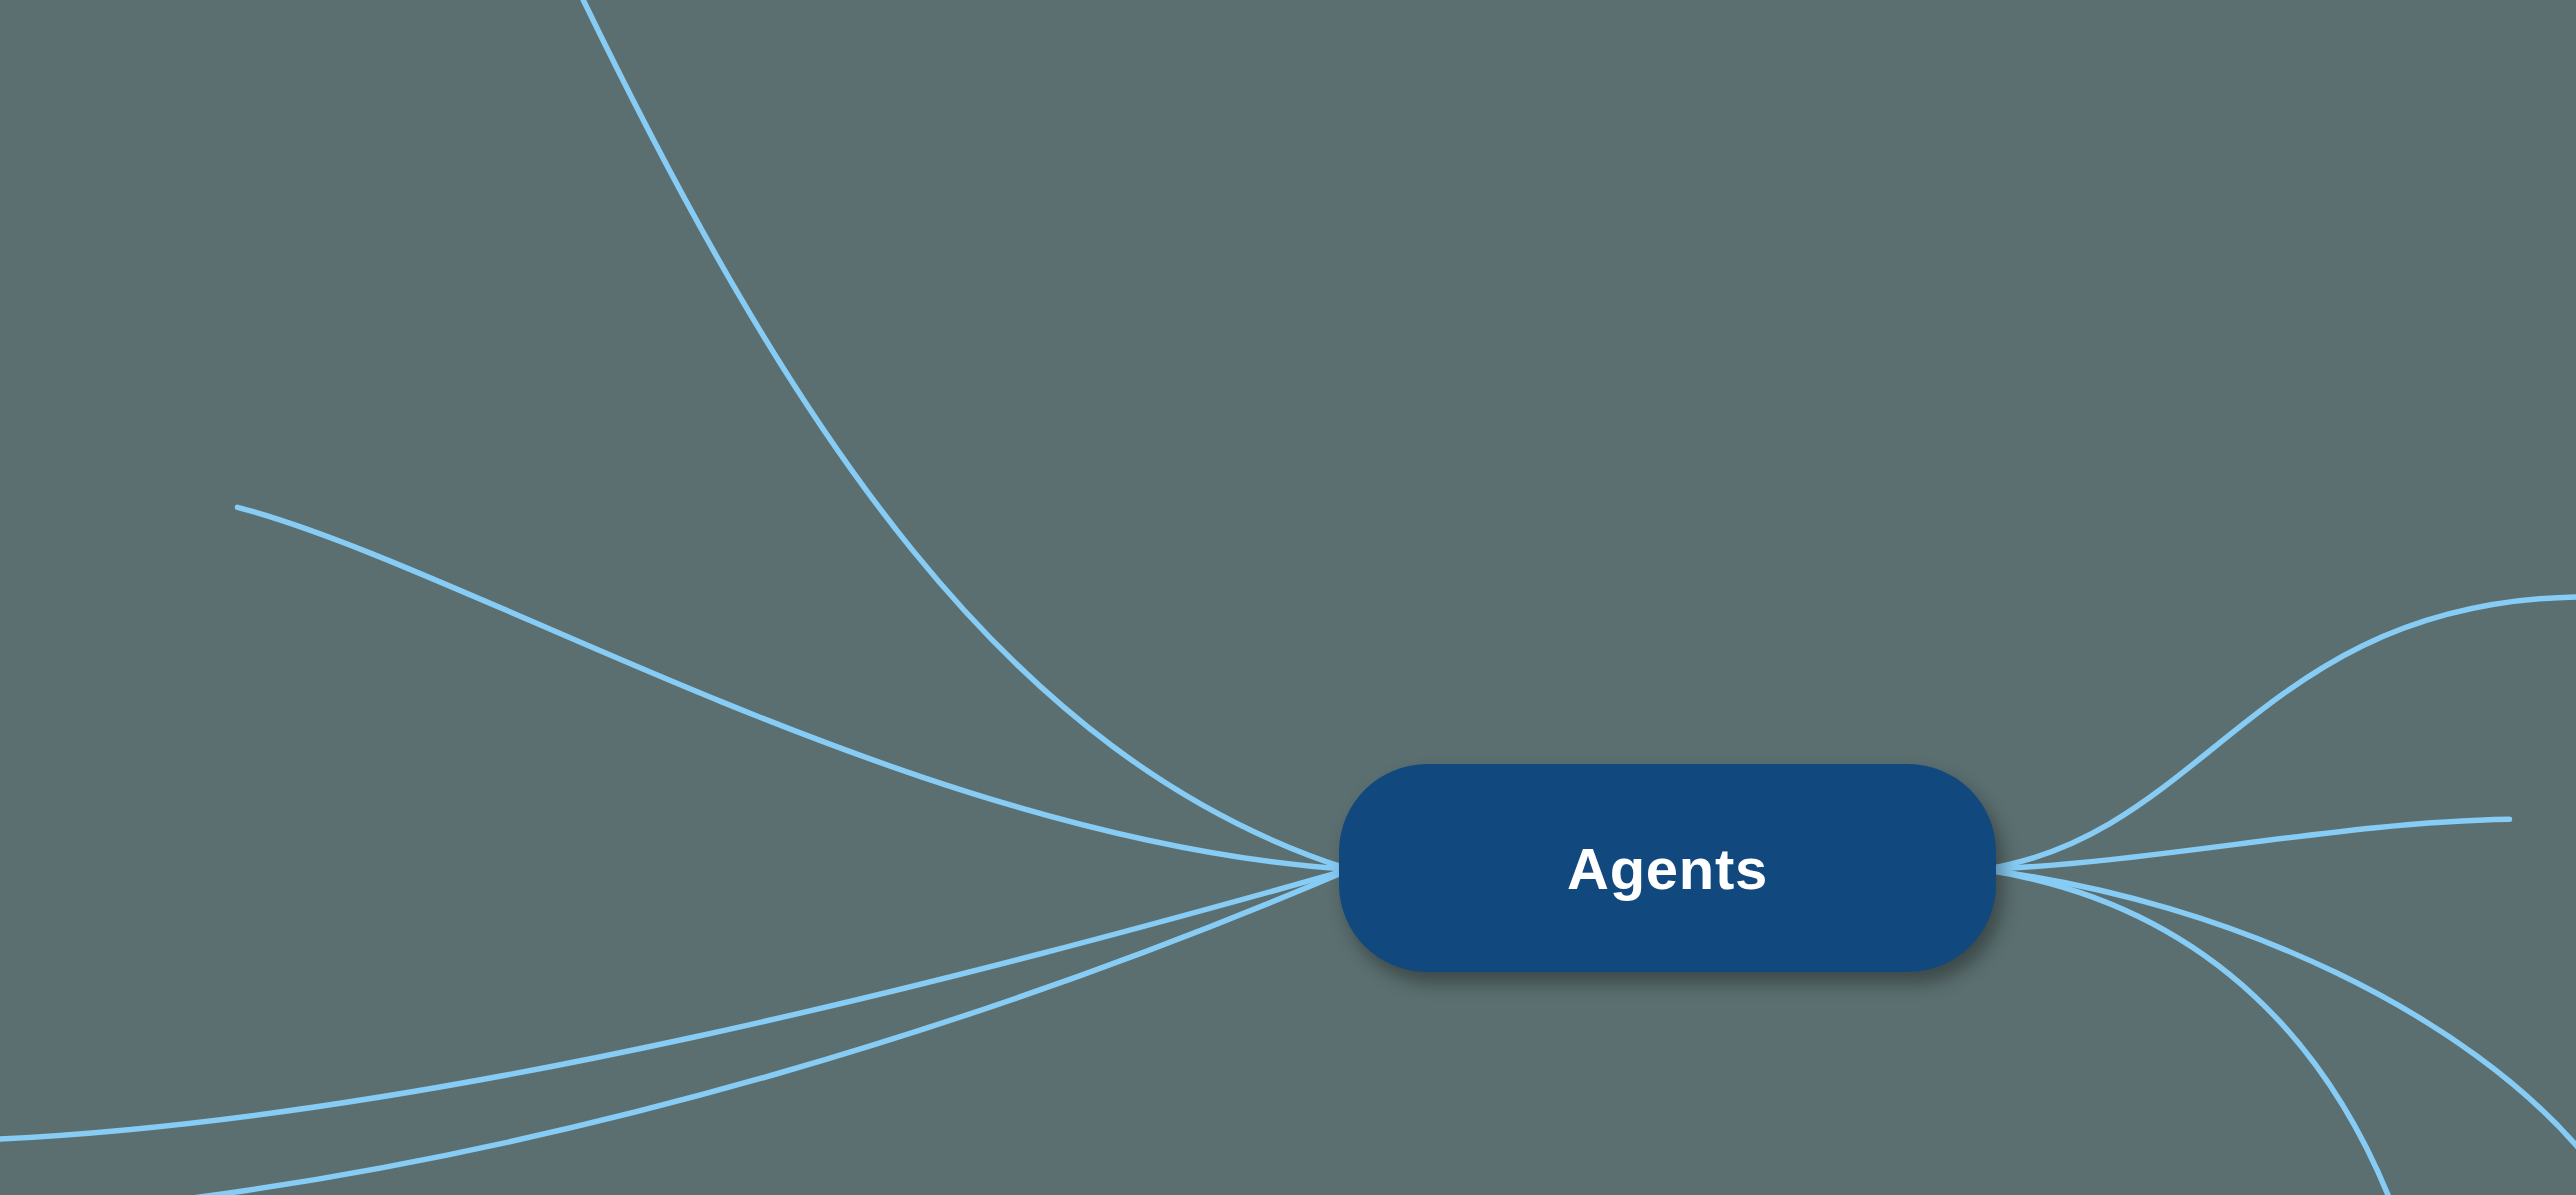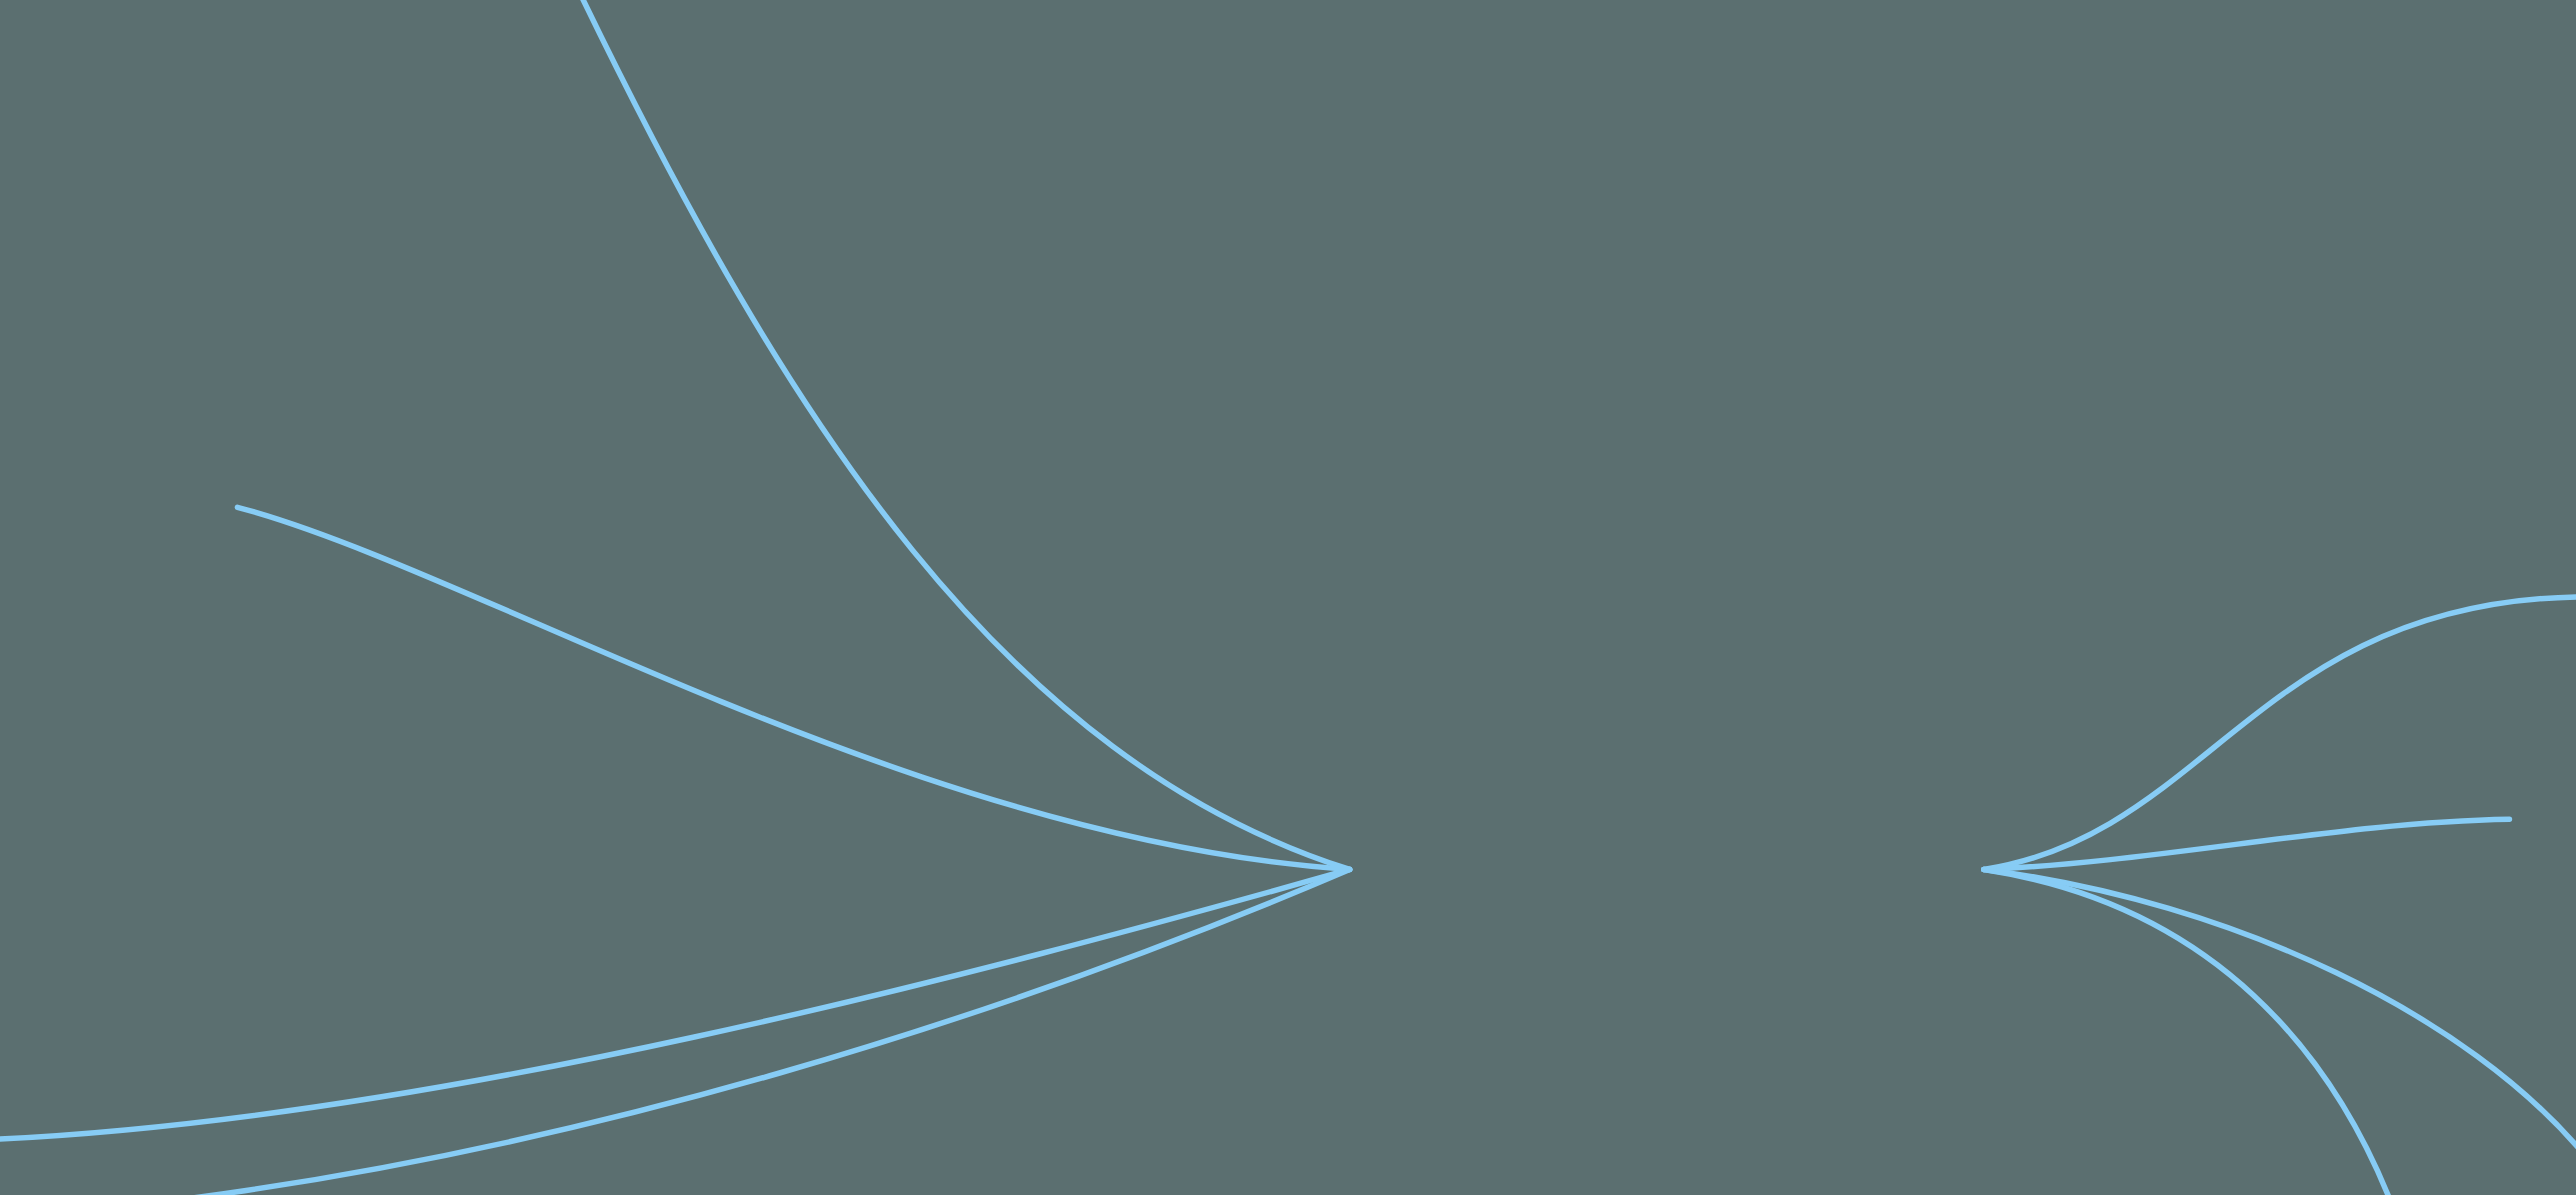--- a/index.html
+++ b/index.html
@@ -61,14 +61,17 @@
       <path d="M 855 -10 C 1160 620, 1480 1120, 1990 1282"></path>
       <path d="M 350 748 C 700 840, 1350 1240, 1990 1282"></path>
       <path d="M 1990 1282 C 1430 1440, 640 1650, -10 1680"></path>
       <path d="M 1990 1282 C 1480 1500, 850 1700, 215 1775"></path>
       <path d="M 2925 1282 C 3260 1230, 3330 885, 3808 880"></path>
       <path d="M 2925 1282 C 3180 1272, 3450 1212, 3700 1208"></path>
       <path d="M 2925 1282 C 3270 1335, 3440 1560, 3525 1772"></path>
       <path d="M 2925 1282 C 3300 1330, 3640 1500, 3808 1700"></path>
     </svg>
 
+  <div class="central-node">
+    <span class="node-label">Agents</span>
+  </div>
 </div>
 
 
 </body></html>

